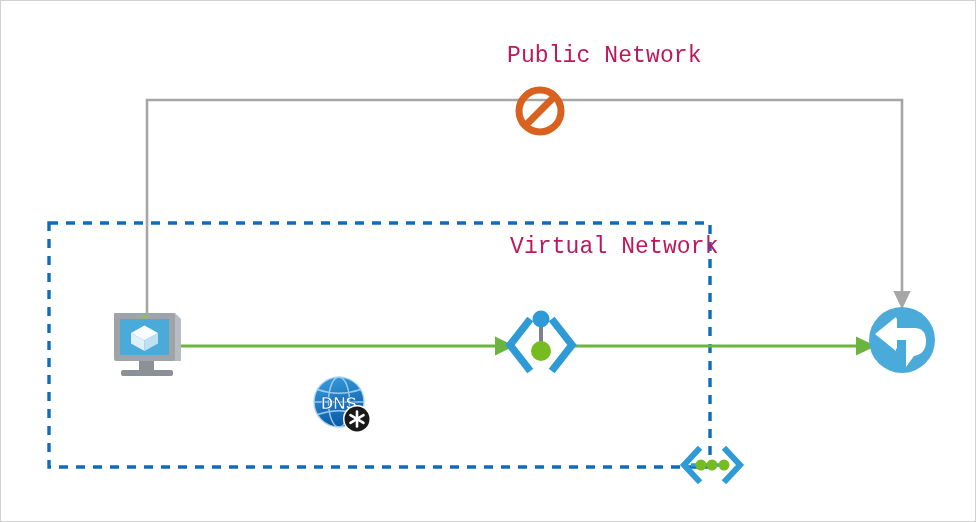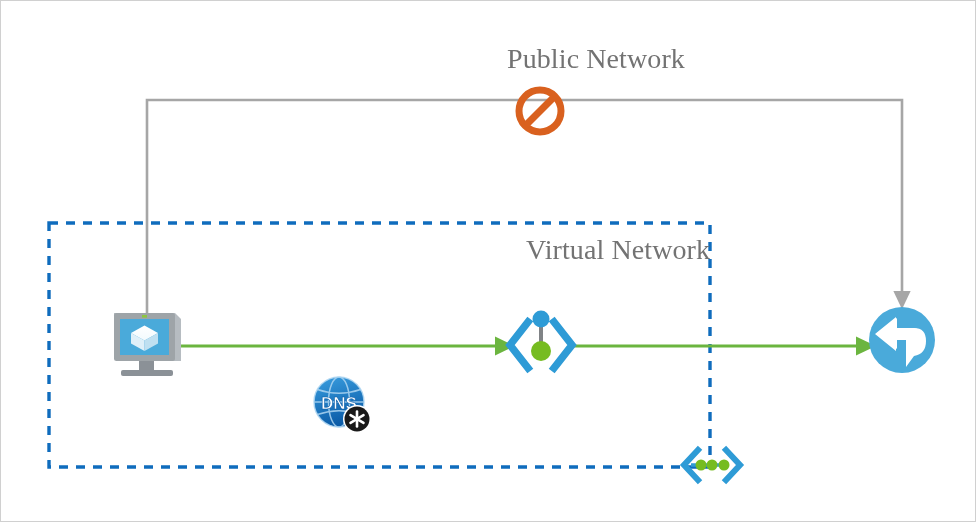--- a/index.html
+++ b/index.html
@@ -23,36 +23,35 @@
   #diagram-svg {
     position: absolute;
     left: 0;
     top: 0;
     width: 976px;
     height: 522px;
     display: block;
   }
   .label-text {
     position: absolute;
-    color: #737373;
-    font-family: Liberation Serif, serif;
-    font-size: 28px;
+    color: #be185d;
+    font-family: Liberation Mono, monospace;
+    font-size: 23px;
     font-weight: 400;
     letter-spacing: 0.1px;
     white-space: nowrap;
     user-select: none;
   }
   #public-network-label {
     left: 506px;
     top: 42px;
   }
   #virtual-network-label {
     left: 509px;
     top: 233px;
-    margin-left: 16px;
   }
 </style>
 </head>
 <body>
 
 <div id="canvas">
 
   <svg id="diagram-svg" viewBox="0 0 976 522" xmlns="http://www.w3.org/2000/svg">
 
     <defs>

